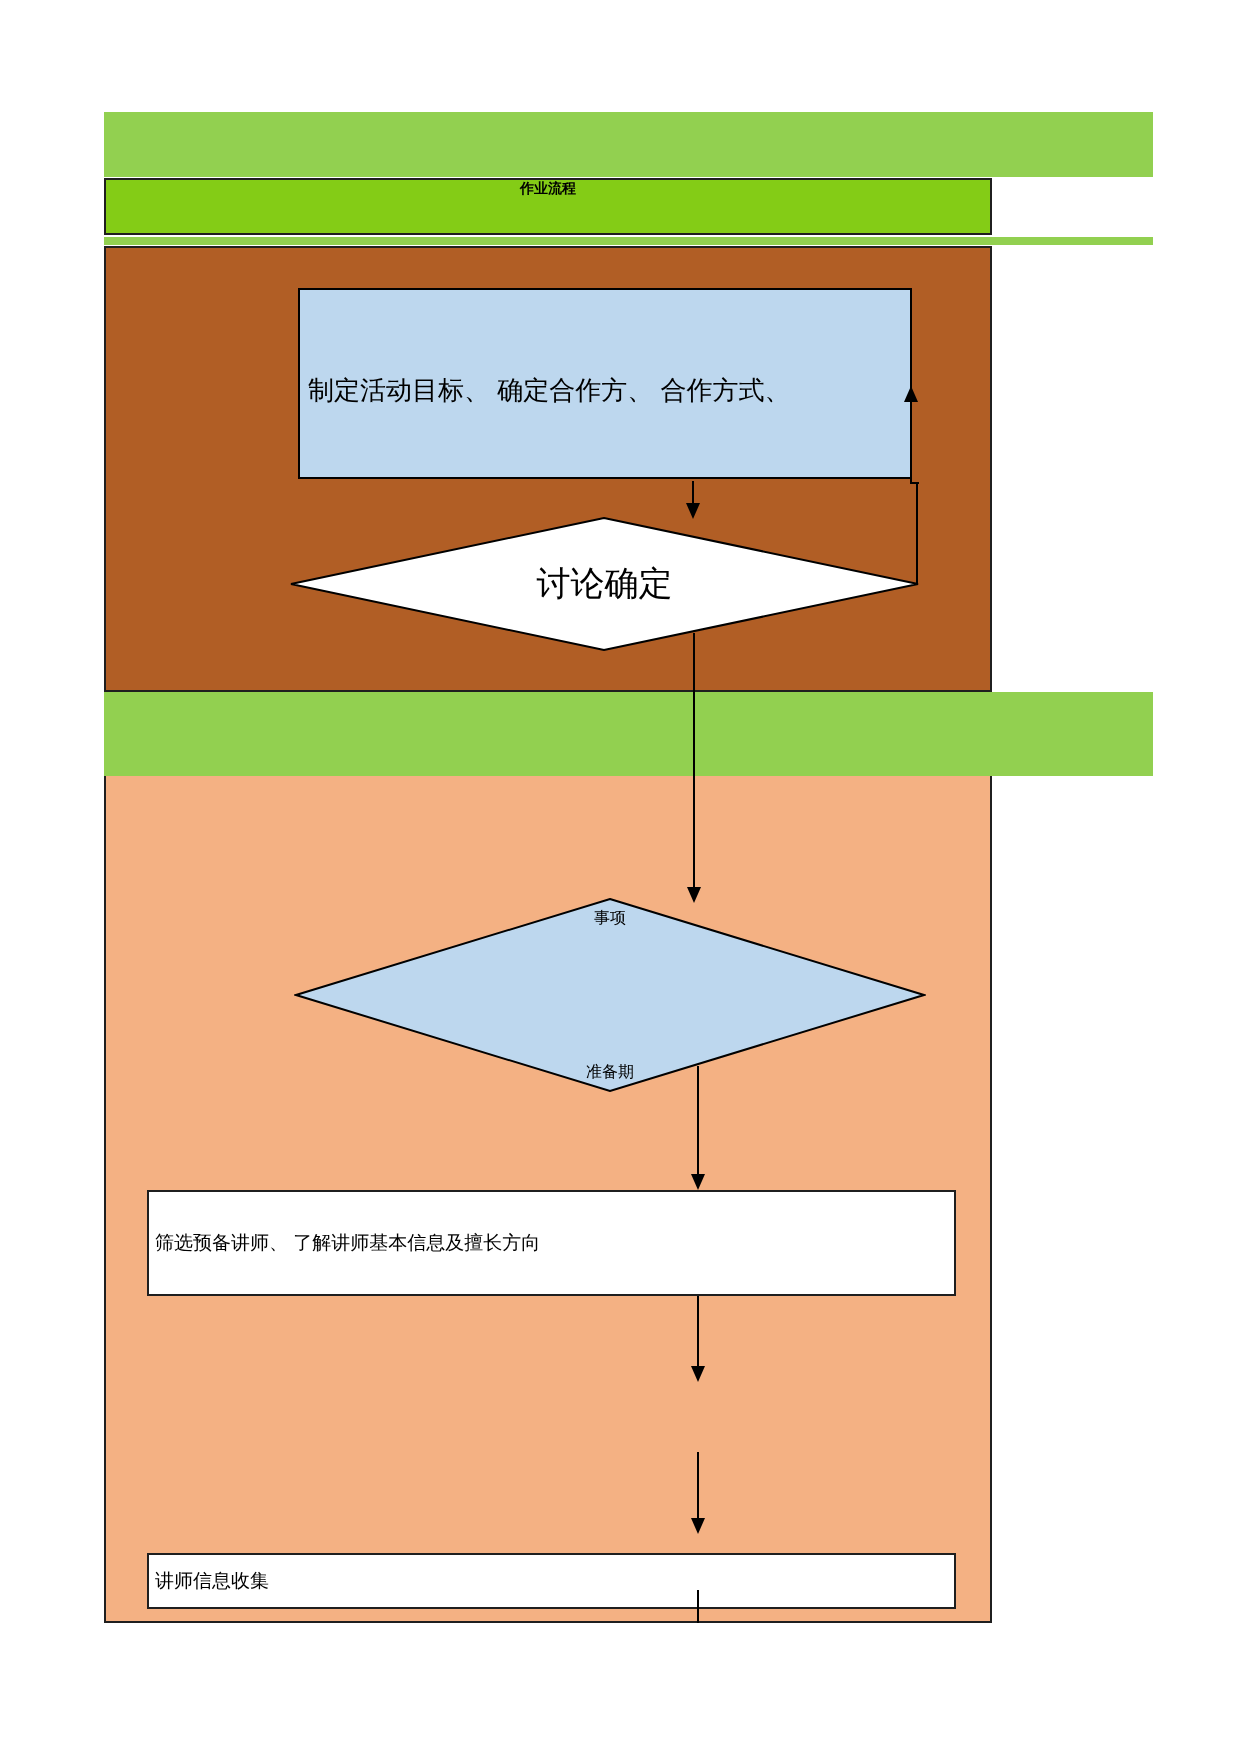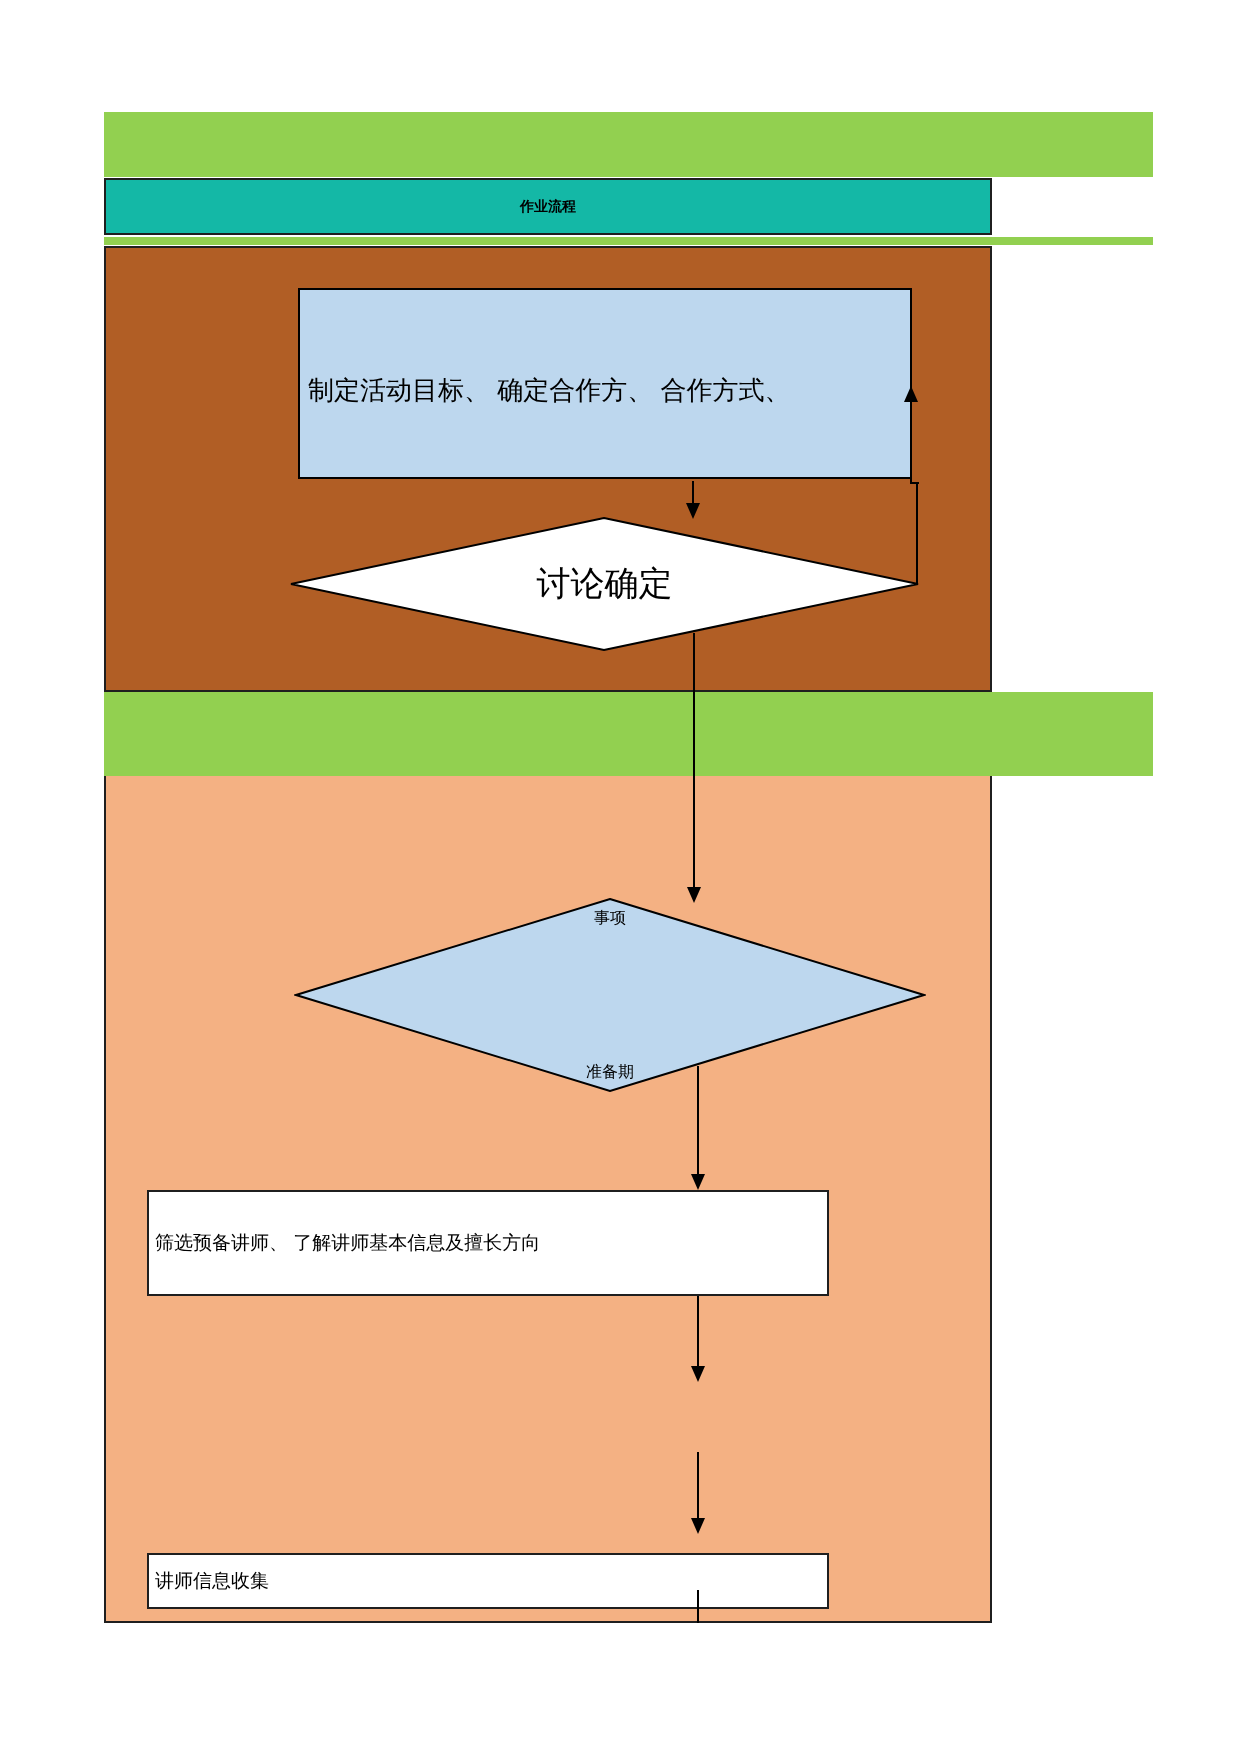--- a/index.html
+++ b/index.html
@@ -19,23 +19,23 @@
   }
   .section-orange{
     left:104px;top:776px;width:888px;height:847px;
     background:var(--color-orange,#F4B183);
     border-left:2px solid var(--color-shape_border,#1F1F1F);
     border-right:2px solid var(--color-shape_border,#1F1F1F);
     border-bottom:2px solid var(--color-shape_border,#1F1F1F);
   }
   
   .title-box{
-    left:104px;top:178px;width:888px;height:57px;background:#14b8a6;
+    left:104px;top:178px;width:888px;height:57px;background:#84cc16;
     border:2px solid var(--color-shape_border,#1F1F1F);
-    display:flex;align-items:center;justify-content:center;
+    display:flex;justify-content:center;
   }
   .title-box span{font-size:14px;font-weight:bold;}
   
   .process-box{
     left:298px;top:288px;width:614px;height:191px;
     background:var(--color-light_blue,#BDD7EE);
     border:2px solid #000;
     display:flex;flex-direction:column;justify-content:center;
     padding:14px 16px 0 8px;font-size:26px;line-height:37px;
   }
@@ -46,21 +46,21 @@
   .diamond svg{position:absolute;left:0;top:0;width:100%;height:100%;}
   .diamond .lbl{
     position:absolute;left:0;top:0;right:0;bottom:0;
     display:flex;flex-direction:column;align-items:center;justify-content:center;
     text-align:center;
   }
   .d1 .lbl{font-size:34px;}
   .d2 .lbl{font-size:16px;line-height:40px;justify-content:space-between;}
   
   .step{
-    left:147px;width:682px;background:#fff;border:2px solid var(--color-shape_border,#1F1F1F);
+    left:147px;width:809px;background:#fff;border:2px solid var(--color-shape_border,#1F1F1F);
     display:flex;align-items:center;padding-left:6px;font-size:19px;
   }
   .step-1{top:1190px;height:106px;}
   .step-2{top:1382px;height:70px;}
   .step-3{top:1534px;height:56px;margin-top:19px;}
   
   .vline{width:2px;background:var(--color-line,#000);}
   .hline{height:2px;background:var(--color-line,#000);}
   .arrow-down{width:0;height:0;border-left:7px solid transparent;border-right:7px solid transparent;border-top:16px solid var(--color-line,#000);}
   .arrow-up{width:0;height:0;border-left:7px solid transparent;border-right:7px solid transparent;border-bottom:16px solid var(--color-line,#000);}

